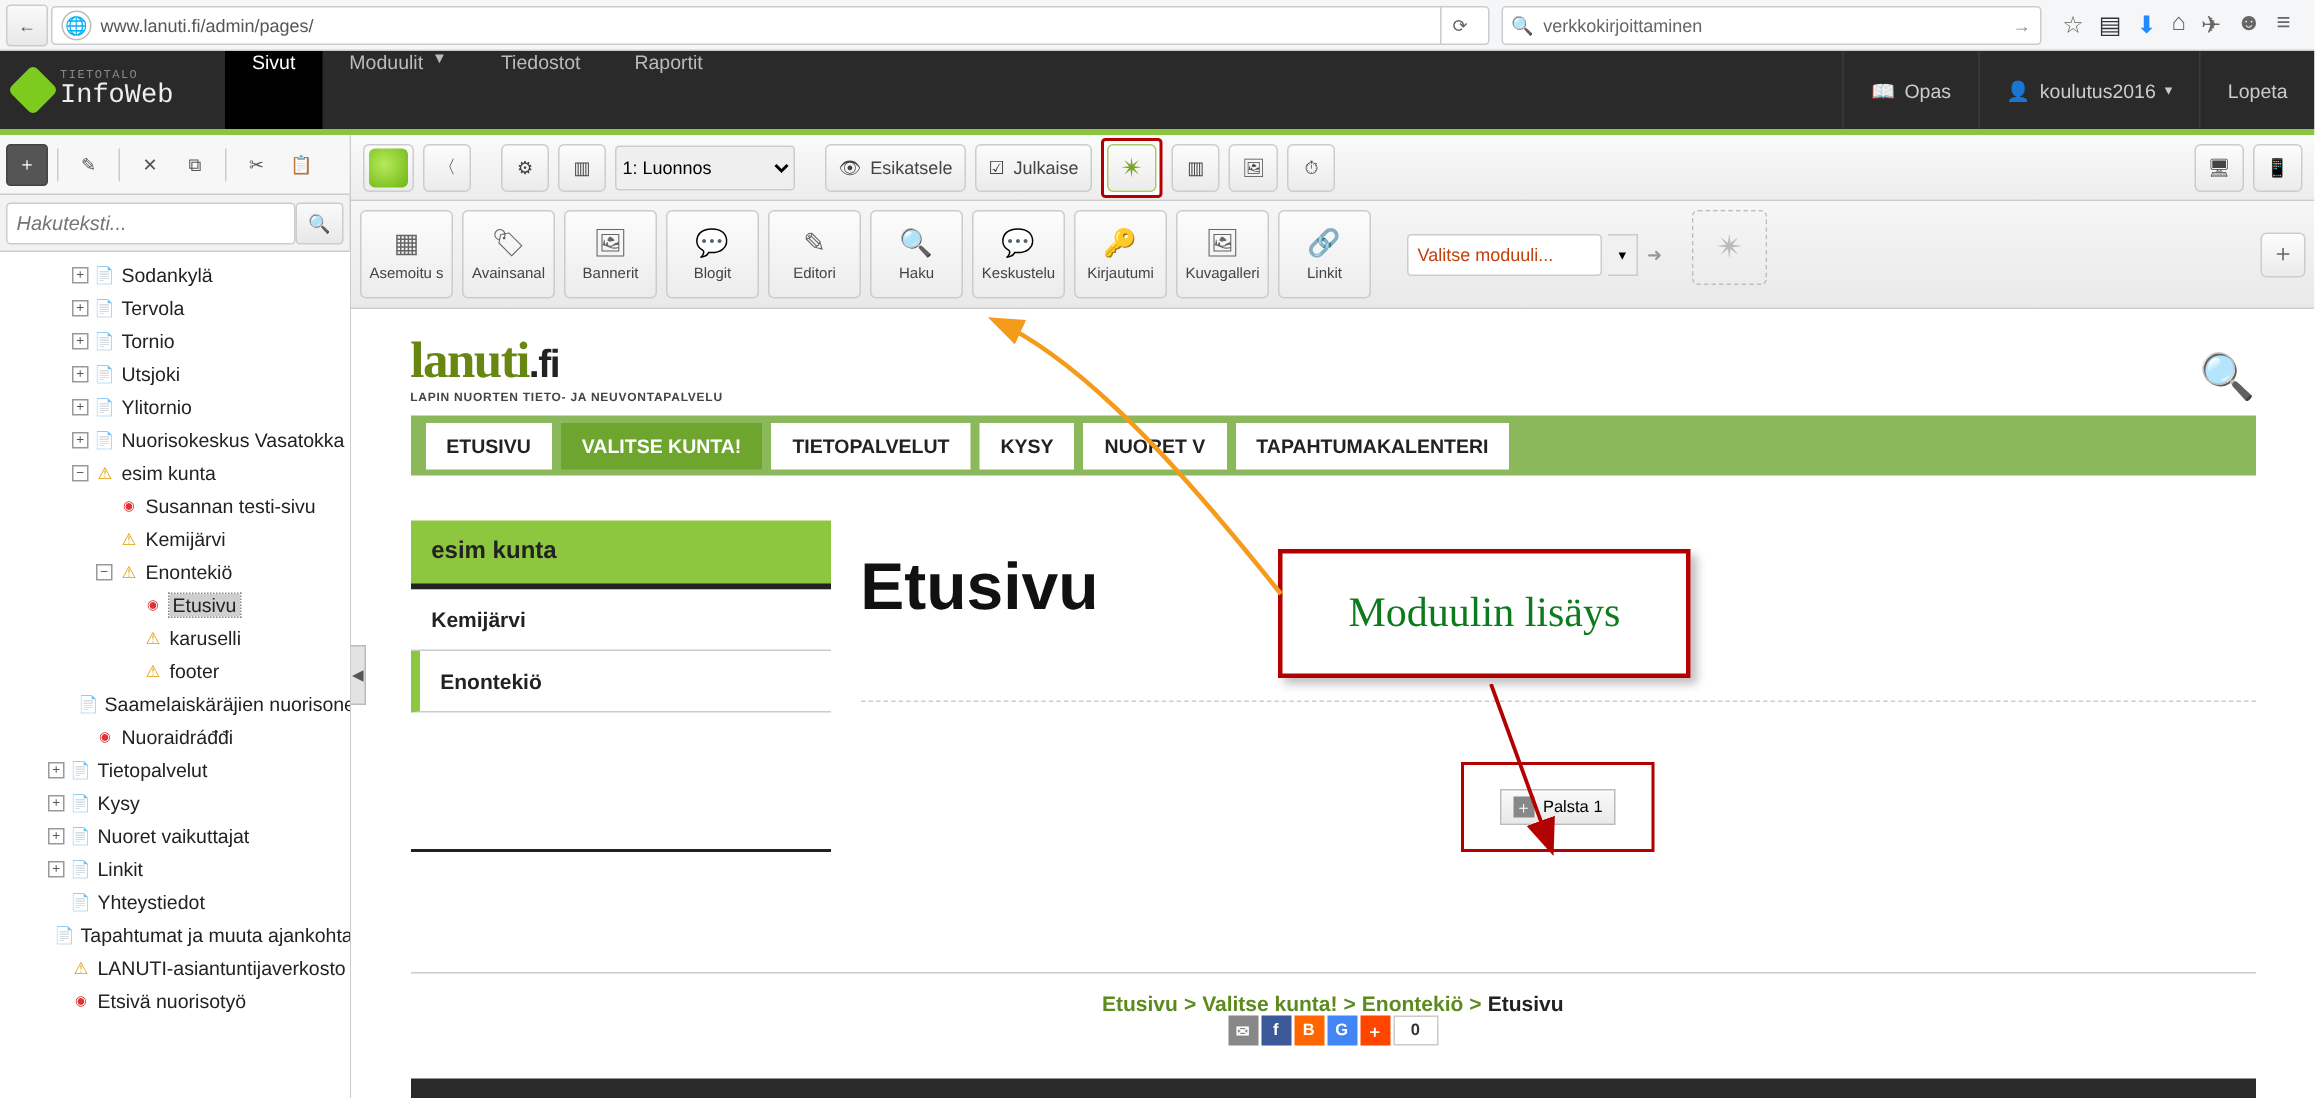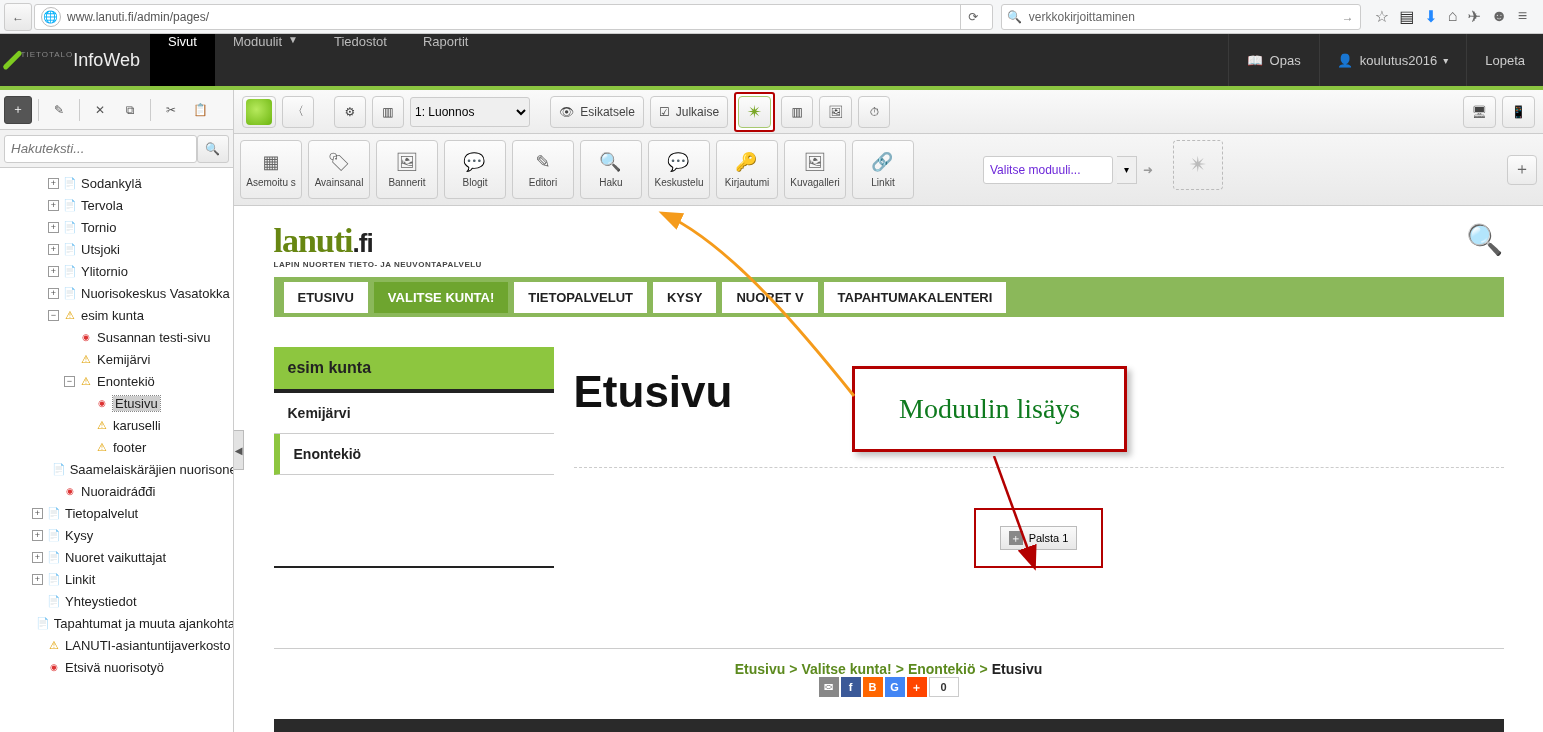--- a/index.html
+++ b/index.html
@@ -13,21 +13,21 @@
 .browser-bar .reload-btn { width:26px; height:26px; border-left:1px solid #ccc; display:flex; align-items:center; justify-content:center; color:#666; }
 .browser-bar .search-box { width:360px; height:26px; border:1px solid #ccc; border-radius:3px; background:#fff; display:flex; align-items:center; padding:0 6px; color:#666; gap:6px; margin-left:6px;}
 .browser-bar .icons { display:flex; gap:10px; padding:0 12px; color:#666; }
 .browser-bar .icons span { cursor:pointer; font-size:16px; }
 .arrow-down-blue { color:#2389ff; }
 
 
 .app-top { height:52px; background:#2a2a2a; display:flex; align-items:center; color:#ddd; }
 .branding { width:150px; height:52px; display:flex; align-items:center; padding:0 10px; gap:6px; }
 .branding .logo-badge { width:24px;height:24px;border-radius:4px;background:#7ecb20;transform:rotate(45deg);position:relative; }
-.branding .logo-text { display:flex; line-height:1; }
+.branding .logo-text { display:flex; flex-direction:column; line-height:1;font-family:Liberation Mono, monospace; }
 .branding .logo-text small { font-size:8px; color:#888; letter-spacing:1px;}
 .branding .logo-text span { font-size:18px; color:#eee;}
 .app-menu { display:flex; align-items:stretch; height:52px; }
 .app-menu .item { padding:0 18px; display:flex; align-items:flex-start; color:#bbb; cursor:pointer; font-size:13px; gap:6px; }
 .app-menu .item.active { background:#000; color:#fff; }
 .app-top-right { margin-left:auto; display:flex; align-items:stretch; height:52px; }
 .app-top-right .item { padding:0 18px; display:flex; align-items:center; color:#ccc; font-size:13px; gap:6px; cursor:pointer; border-left:1px solid #3a3a3a;}
 .green-stripe { height:4px; background:#8bc540; }
 
 
@@ -59,29 +59,29 @@
 .main-tb .cube { background:radial-gradient(circle at 40% 40%, #b7ea5d, #6cb50f); width:26px;height:26px; border-radius:4px;}
 .main-tb select.vers { height:30px; width:120px; border:1px solid #ccc; border-radius:3px; font-size:12px; }
 .main-tb .puzzle-hl { border:2px solid #b30000; border-radius:3px; padding:2px; background:#fff;}
 .main-tb .spacer { flex:1; }
 
 
 .mod-tb { height:72px; background:linear-gradient(#f6f6f6,#e9e9e9); border-bottom:1px solid #ccc; display:flex; align-items:stretch; padding:6px; gap:6px;}
 .mod-tb .modbtn { width:62px; border:1px solid #ccc; border-radius:4px; background:linear-gradient(#fcfcfc,#ececec); display:flex; flex-direction:column; align-items:center; justify-content:center; gap:4px; font-size:10px; color:#444; cursor:pointer; overflow:hidden;}
 .mod-tb .modbtn .mi { font-size:18px; color:#666;}
 .mod-tb .moddrop { margin-left:18px; display:flex; align-items:center; gap:4px; }
-.mod-tb .moddrop .sel{ height:28px; width:130px; border:1px solid #ccc; border-radius:3px; background:#fff; display:flex; align-items:center; padding:0 6px; font-size:12px; color:#6d28d9;margin-left:45px;}
+.mod-tb .moddrop .sel{ height:28px; width:130px; border:1px solid #ccc; border-radius:3px; background:#fff; display:flex; align-items:center; padding:0 6px; font-size:12px; color:#c2410c;}
 .mod-tb .moddrop .dropbtn{ width:20px;height:28px;border:1px solid #ccc; border-left:none; display:flex;align-items:center;justify-content:center;background:#f0f0f0;font-size:10px;}
 .mod-tb .puzzlegh { width:50px;height:50px;border:1px dashed #bbb; border-radius:4px; display:flex;align-items:center;justify-content:center;color:#bbb;font-size:22px; margin-left:14px;}
 .mod-tb .addbtn { margin-left:auto; width:30px;height:30px;border:1px solid #ccc;border-radius:4px; background:linear-gradient(#fcfcfc,#ebebeb); display:flex;align-items:center;justify-content:center;color:#666;font-size:16px;align-self:center;}
 
 
 .preview { flex:1; overflow:auto; background:#fff; position:relative; }
 .site-wrap { width:1230px; margin:0 auto; }
-.site-logo { padding:16px 0 8px 0; display:flex; justify-content:space-between; }
+.site-logo { padding:16px 0 8px 0; display:flex; justify-content:space-between; align-items:flex-end;}
 .site-logo .ltxt { font-family:'Segoe Script','Brush Script MT',cursive; font-size:34px; color:#678612; font-weight:600; letter-spacing:-1px;}
 .site-logo .ltxt .fi{ color:#222; font-family:Arial; font-size:26px; font-weight:700;}
 .site-logo .sub { font-size:8px; color:#444; letter-spacing:0.5px; font-weight:700; }
 .site-logo .srch { font-size:30px; color:#222; font-weight:900;}
 .nav-bar { background:#8bb85a; height:40px; padding:4px 10px; display:flex; gap:6px; align-items:center;}
 .nav-bar .nitem { background:#fff; color:#222; font-weight:800; font-size:13px; padding:8px 14px; cursor:pointer;}
 .nav-bar .nitem.cur { background:#6ea52f; color:#fff;}
 .columns { display:flex; gap:20px; margin-top:30px;}
 .side-nav { width:280px; border-bottom:2px solid #222;}
 .side-nav .hdr { background:#8dc63f; color:#222; font-weight:800; font-size:16px; padding:12px 14px; border-bottom:4px solid #222;}

